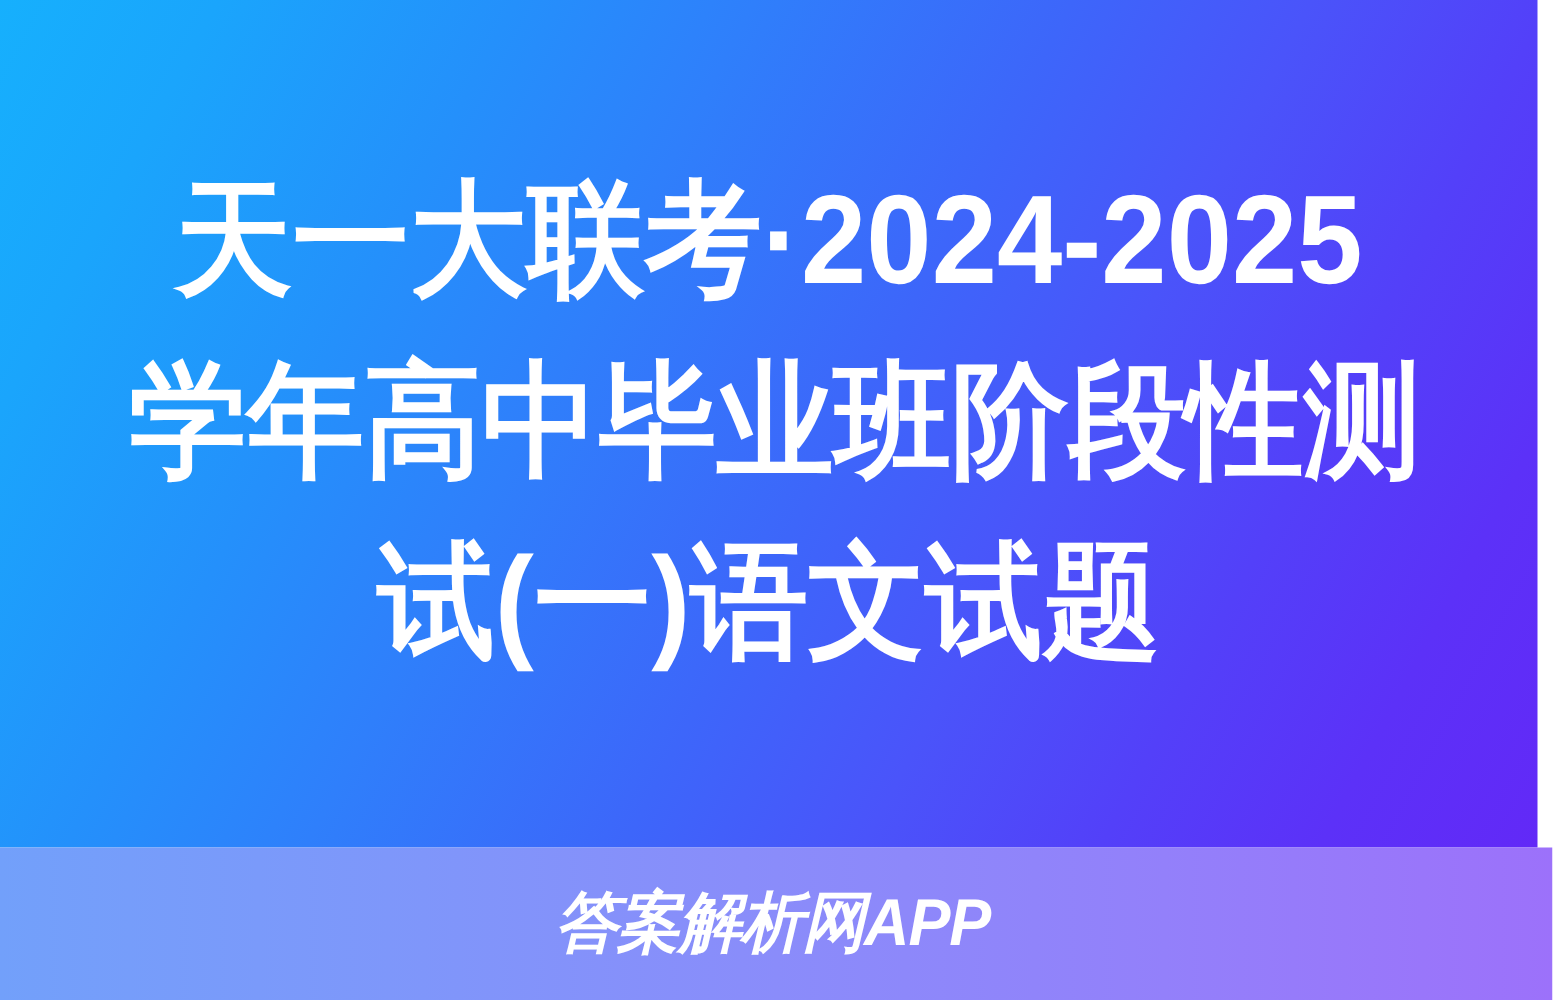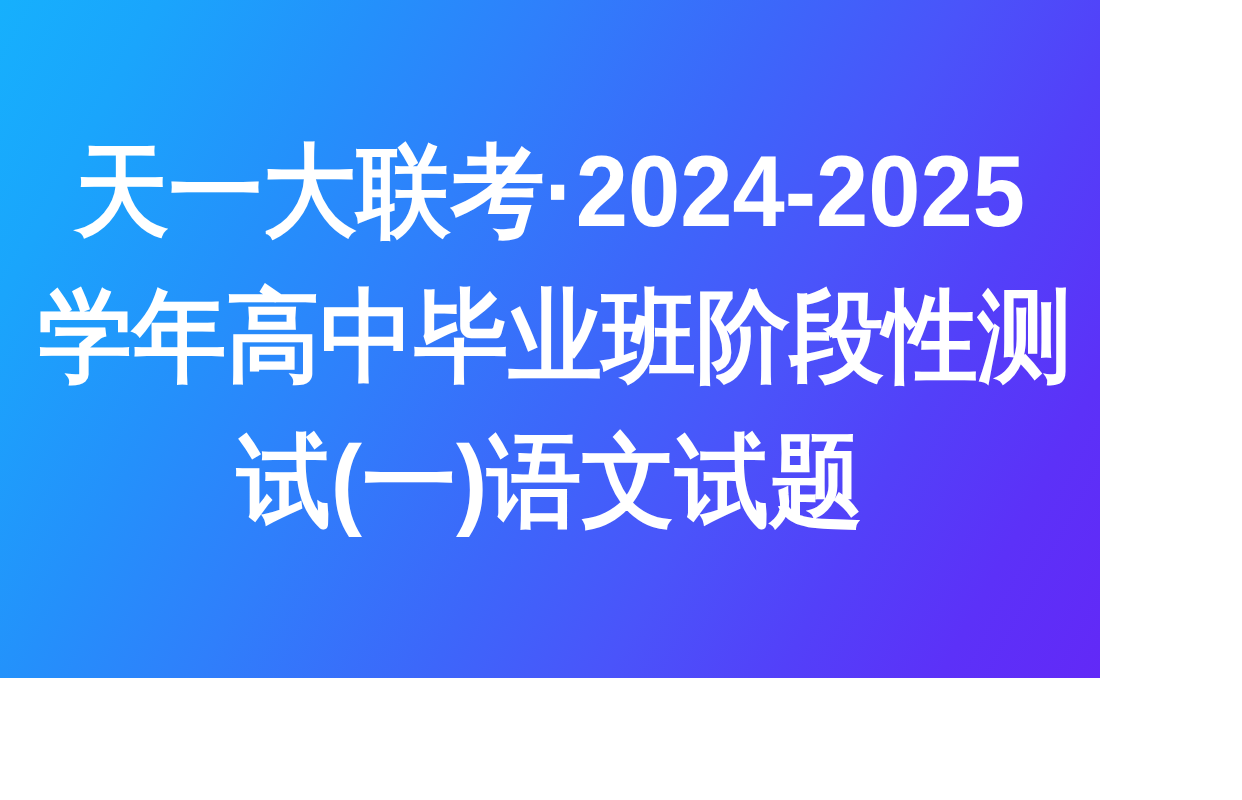--- a/index.html
+++ b/index.html
@@ -19,21 +19,21 @@
     width: 1242px;
     height: 800px;
     overflow: hidden;
   }
 
   
   .hero {
     position: absolute;
     left: 0;
     top: 0;
-    width: 1100px;
+    width: 1230px;
     height: 678px;
     background:
       linear-gradient(118deg,
         #16b0fd 0%,
         #1aa5fc 11%,
         #2490fb 26%,
         #2f7ffb 38%,
         #3d66fa 54%,
         #4a54fa 66%,
         #5340f9 78%,
@@ -103,14 +103,17 @@
 <div id="poster">
 
   <div class="hero">
     <div class="title-block">
       <span class="title-line">天一大联考·2024-2025</span>
       <span class="title-line">学年高中毕业班阶段性测</span>
       <span class="title-line">试(一)语文试题</span>
     </div>
   </div>
 
+  <div class="footer-band">
+    <span class="footer-text">答案解析网APP</span>
+  </div>
 
 </div>
 
 </body></html>

